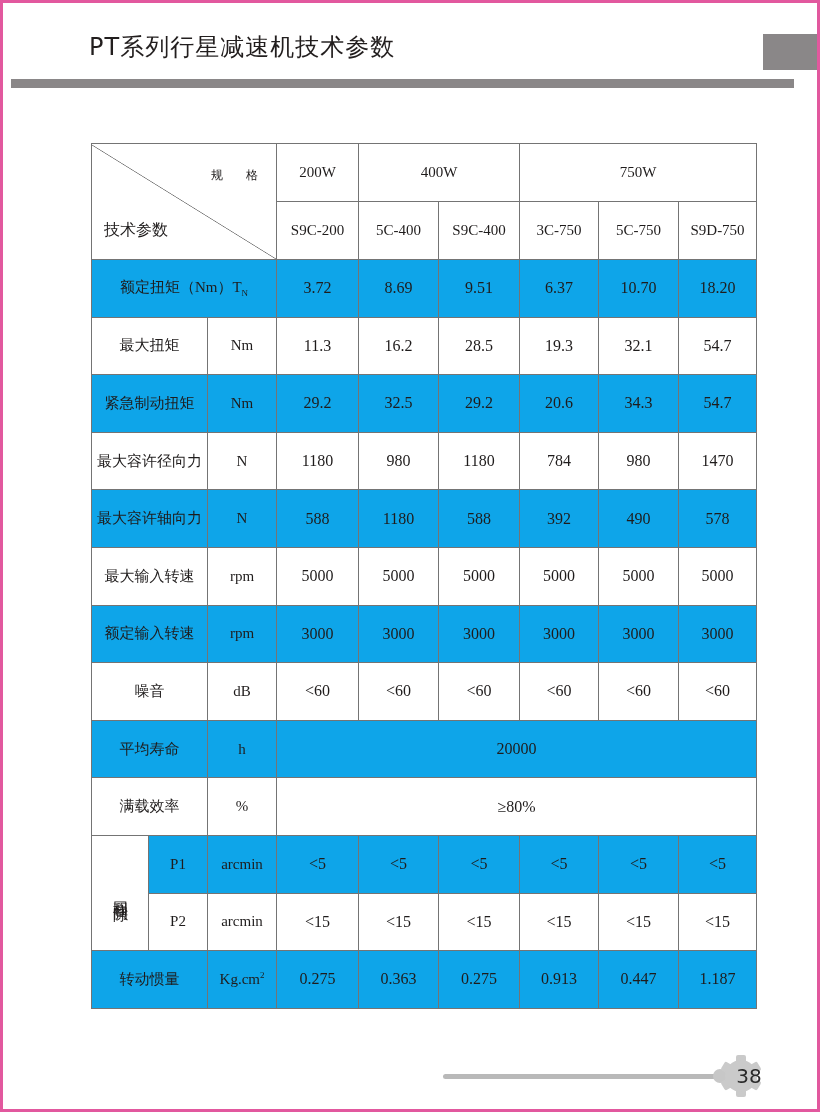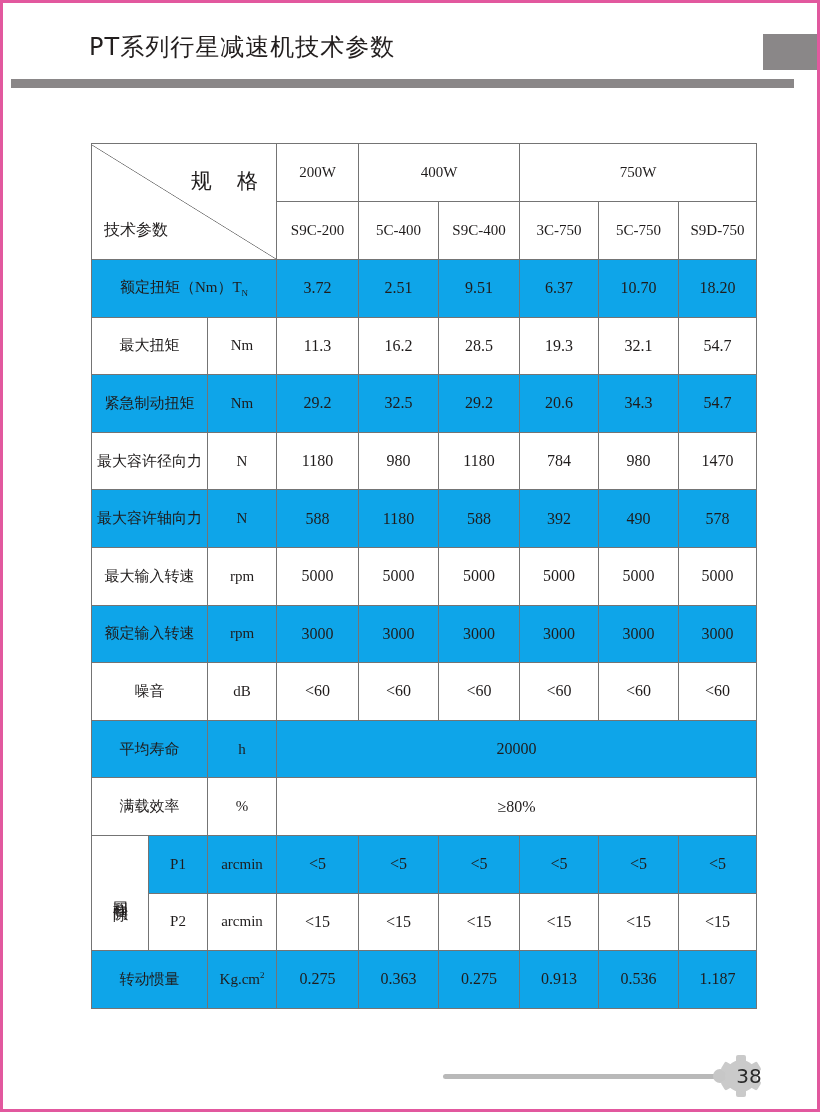--- a/index.html
+++ b/index.html
@@ -40,21 +40,21 @@
   tr.shaded-row td { background:#0ea5e9; }
   tr.shaded-row td.vertical-cell { background:#ffffff; }
 
   
   td.corner-cell { padding:0; }
   .corner-box {
     position:relative; width:100%; height:114px;
     background-image:linear-gradient(to top right,
       transparent calc(50% - 0.7px), #747474 50%, transparent calc(50% + 0.7px));
   }
-  .spec-label  { position:absolute; top:22px; right:8px; font-size:21px; letter-spacing:10px; }
+  .spec-label  { position:absolute; top:22px; right:8px; font-size:12px; letter-spacing:10px; }
   .param-label { position:absolute; bottom:18px; left:12px; font-size:16px; }
 
   .vertical-cell {
     writing-mode:vertical-rl; text-orientation:upright;
     letter-spacing:2px; font-size:15px; padding:4px 0;
   }
   sub { font-size:9px; }
   sup { font-size:9px; }
 
   
@@ -114,21 +114,21 @@
           <th>S9C-400</th>
           <th>3C-750</th>
           <th>5C-750</th>
           <th>S9D-750</th>
         </tr>
       </thead>
       <tbody>
           <tr class="shaded-row">
             <td colspan="3"><span>额定扭矩（Nm）T</span><sub>N</sub></td>
             <td class="value-cell">3.72</td>
-            <td class="value-cell">2.51</td>
+            <td class="value-cell">8.69</td>
             <td class="value-cell">9.51</td>
             <td class="value-cell">6.37</td>
             <td class="value-cell">10.70</td>
             <td class="value-cell">18.20</td>
           </tr>
           <tr>
             <td colspan="2">最大扭矩</td>
             <td><span>Nm</span></td>
             <td class="value-cell">11.3</td>
             <td class="value-cell">16.2</td>
@@ -228,21 +228,21 @@
             <td class="value-cell">&lt;15</td>
             <td class="value-cell">&lt;15</td>
           </tr>
           <tr class="shaded-row">
             <td colspan="2">转动惯量</td>
             <td><span>Kg.cm</span><sup>2</sup></td>
             <td class="value-cell">0.275</td>
             <td class="value-cell">0.363</td>
             <td class="value-cell">0.275</td>
             <td class="value-cell">0.913</td>
-            <td class="value-cell">0.536</td>
+            <td class="value-cell">0.447</td>
             <td class="value-cell">1.187</td>
           </tr>
         </tbody>
     </table>
   </div>
 
   <div class="footer-line"></div>
   <div class="footer-dot"></div>
   <div class="gear-badge">
     <svg width="44" height="44" viewBox="0 0 44 44">

